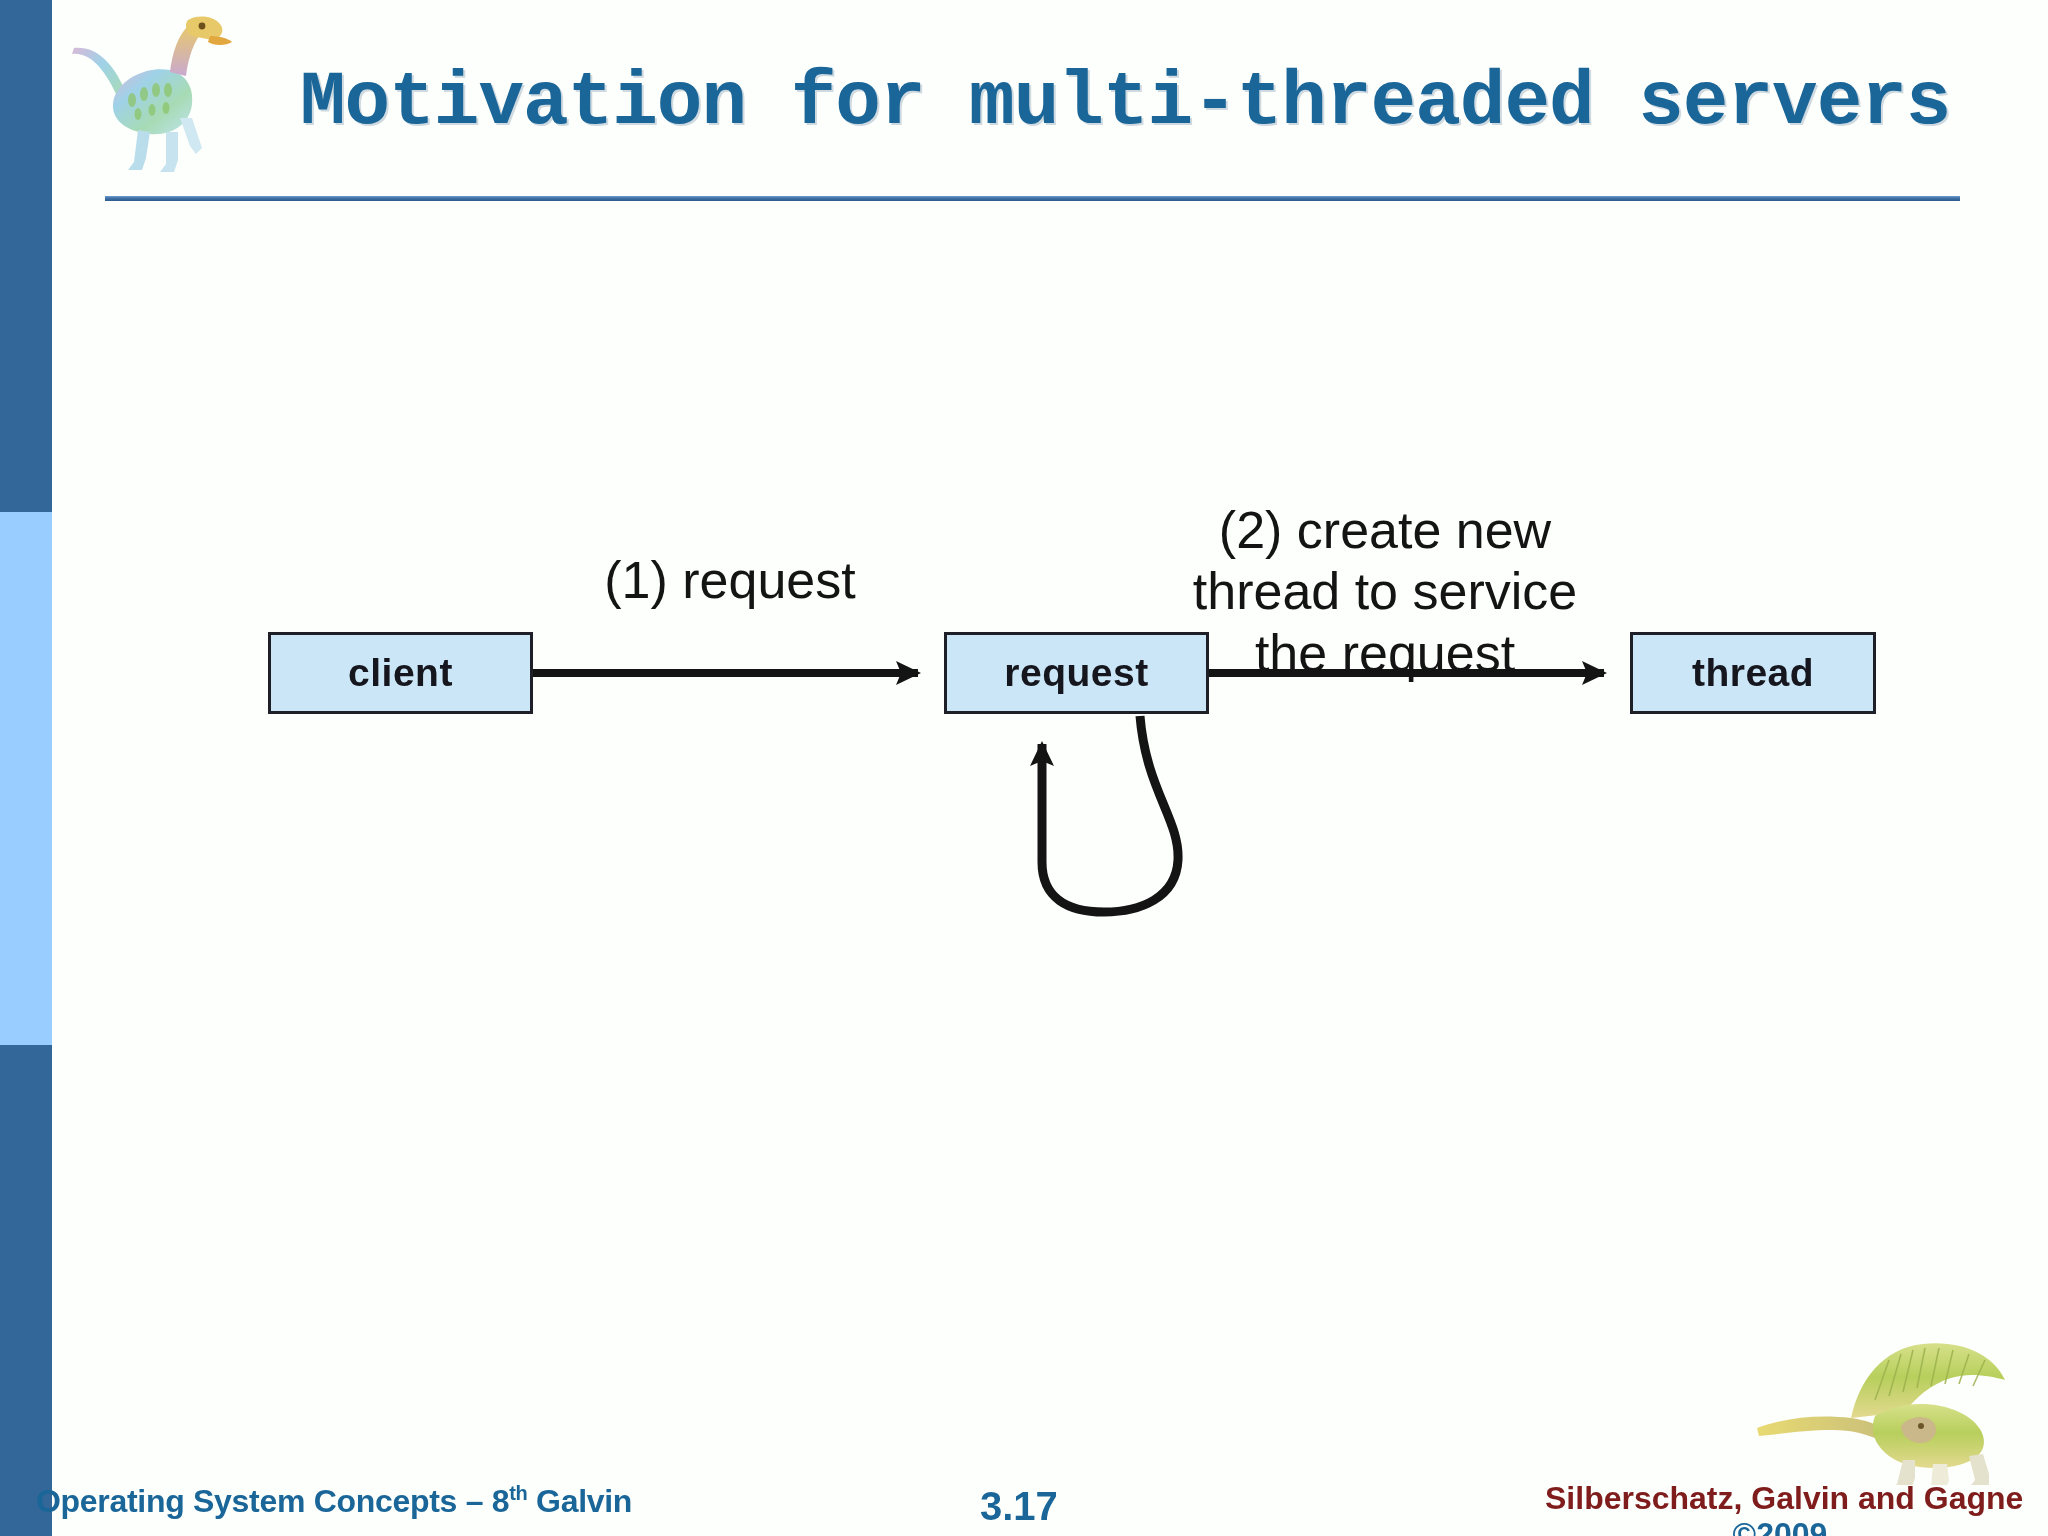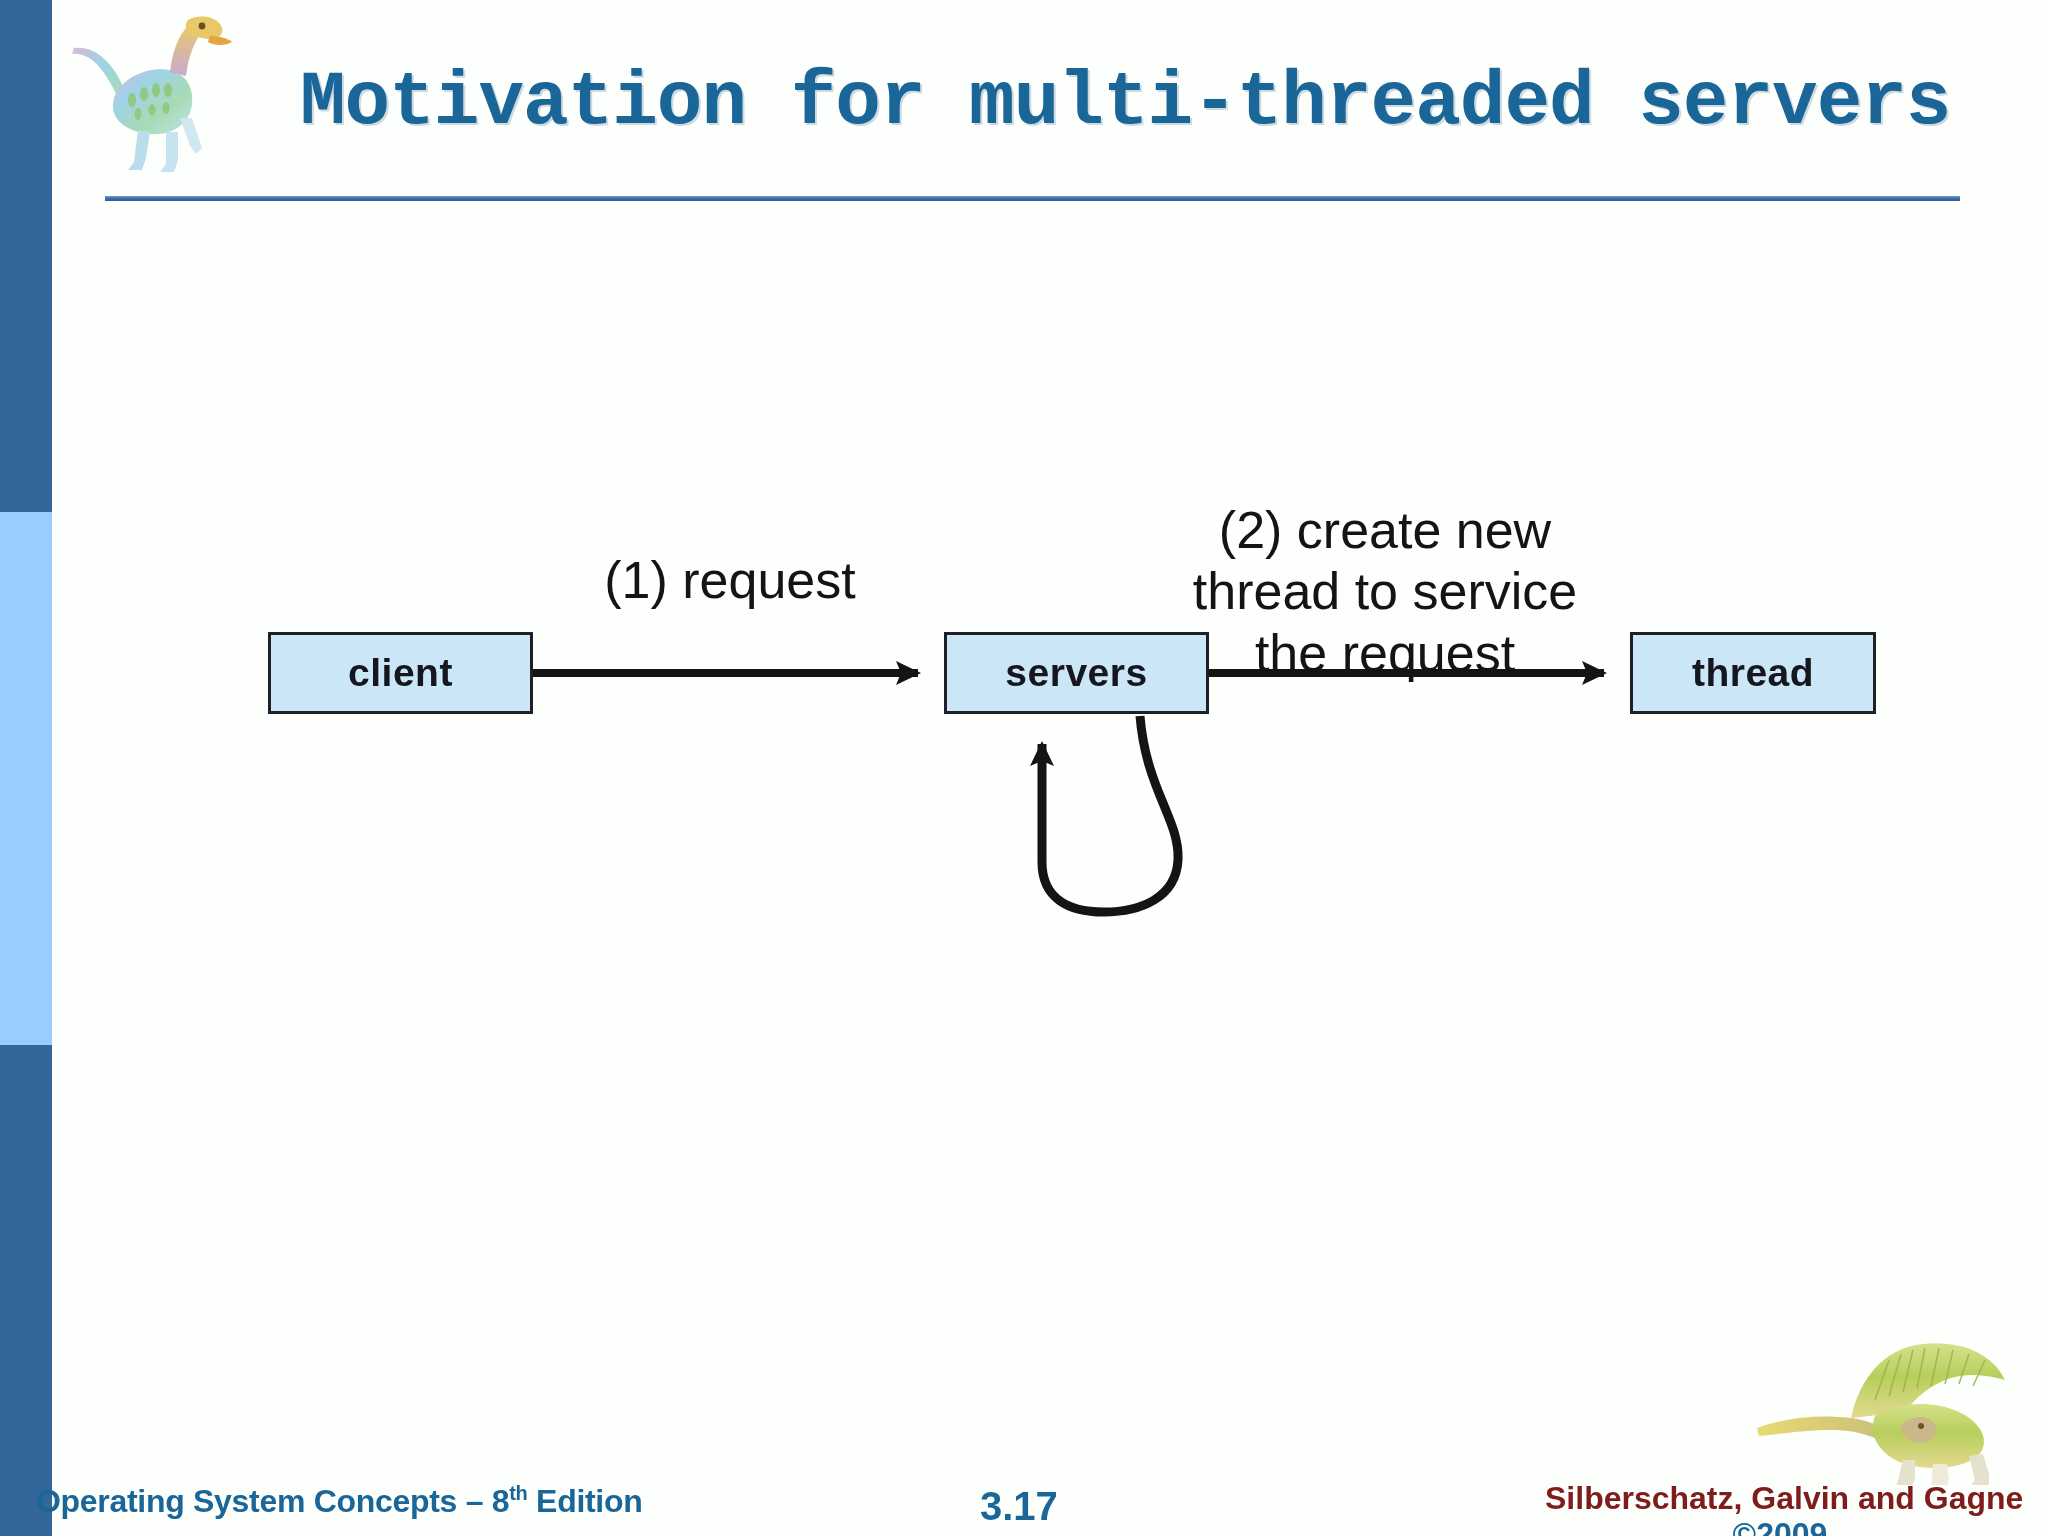--- a/index.html
+++ b/index.html
@@ -236,21 +236,21 @@
              C 1146 790, 1180 820, 1178 860
              C 1176 898, 1140 912, 1104 912
              C 1068 912, 1042 898, 1042 862
              L 1042 744" fill="none" stroke="#141414" stroke-width="9" stroke-linecap="butt" marker-end="url(#arwS)"></path>
   </svg>
 
   <div class="node-box" id="box-client">
     <span>client</span>
   </div>
   <div class="node-box" id="box-server">
-    <span>servers</span>
+    <span>request</span>
   </div>
   <div class="node-box" id="box-thread">
     <span>thread</span>
   </div>
 
   <div class="edge-label" id="lbl-1">(1) request</div>
   <div class="edge-label" id="lbl-2">(2) create new
 thread to service
 the request</div>
 
@@ -289,19 +289,19 @@
     <path d="M146 86 C 152 78, 166 74, 176 80 C 184 86, 182 98, 172 102
              C 160 106, 146 98, 146 86 Z" fill="#cbb88a"></path>
     <circle cx="166" cy="86" r="3" fill="#6b5526"></circle>
 
     <path d="M148 120 L 142 144 L 134 150 L 156 150 L 160 138 L 160 120 Z" fill="#e4e2cd"></path>
     <path d="M178 124 L 176 146 L 168 152 L 190 152 L 194 140 L 192 124 Z" fill="#eeecd9"></path>
     <path d="M214 116 L 220 140 L 214 148 L 234 146 L 234 134 L 228 114 Z" fill="#e4e2cd"></path>
   </svg>
 
   <div class="footer-left">
-    <span>Operating System Concepts – 8</span><sup>th</sup><span> Edition</span>
+    <span>Operating System Concepts – 8</span><sup>th</sup><span> Galvin</span>
   </div>
   <div class="footer-page">3.17</div>
   <div class="footer-right">Silberschatz, Galvin and Gagne</div>
   <div class="footer-copy">©2009</div>
 
 </div>
 
 </body></html>

